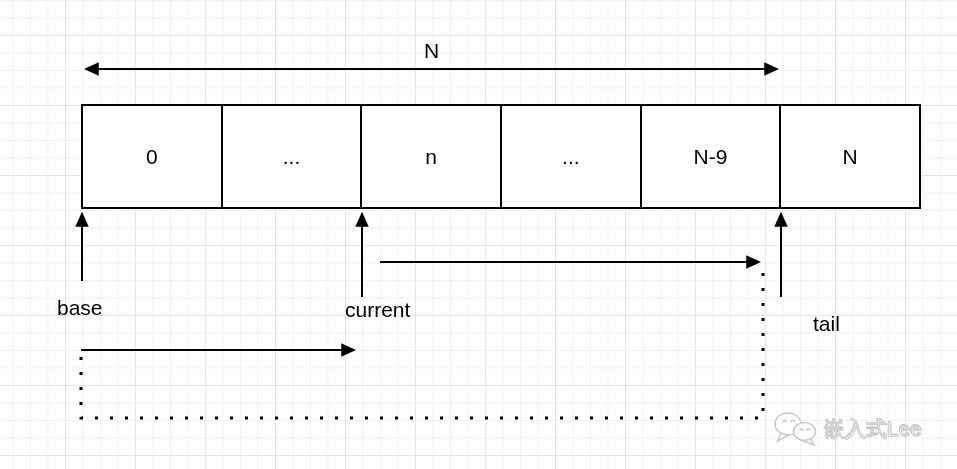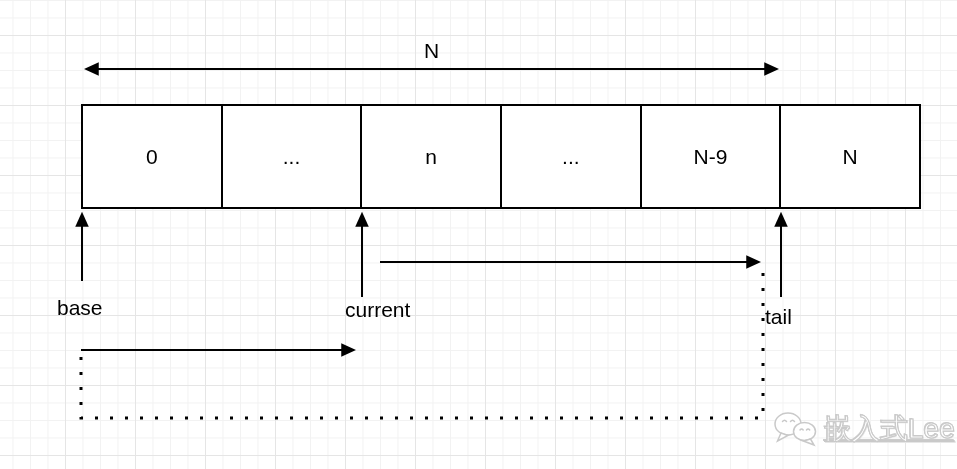--- a/index.html
+++ b/index.html
@@ -28,32 +28,31 @@
     flex:1;display:flex;align-items:center;justify-content:center;
     font-size:21px;border-left:2px solid #000;box-sizing:border-box;
   }
   .cell:first-child{border-left:none;}
   .label{
     position:absolute;font-size:21px;line-height:22px;white-space:nowrap;
   }
   .span-label{left:82px;top:40px;width:699px;text-align:center;}
   .base-label{left:57px;top:297px;}
   .current-label{left:345px;top:299px;}
-  .tail-label{left:765px;top:306px;}
+  .tail-label{left:765px;top:313px;padding-left:48px;}
   .watermark{
     position:absolute;left:773px;top:411px;
     display:flex;align-items:center;gap:5px;
   }
   .watermark-text{
-    font-size:28px;line-height:34px;
+    font-size:21px;line-height:34px;
     color:#ffffff;
     -webkit-text-stroke:1px #c9c9c9;
     text-shadow:-1px -1px 0 #cccccc,1px 1px 0 #e6e6e6;
     white-space:nowrap;
-    text-decoration:underline;
   }
 </style>
 </head>
 <body>
 
 <div class="canvas">
 
   <svg class="overlay" width="957" height="469" viewBox="0 0 957 469">
     <defs>
       <marker id="arrow" viewBox="0 0 10 10" refX="8.5" refY="5" markerWidth="7.5" markerHeight="7.5" orient="auto-start-reverse">

